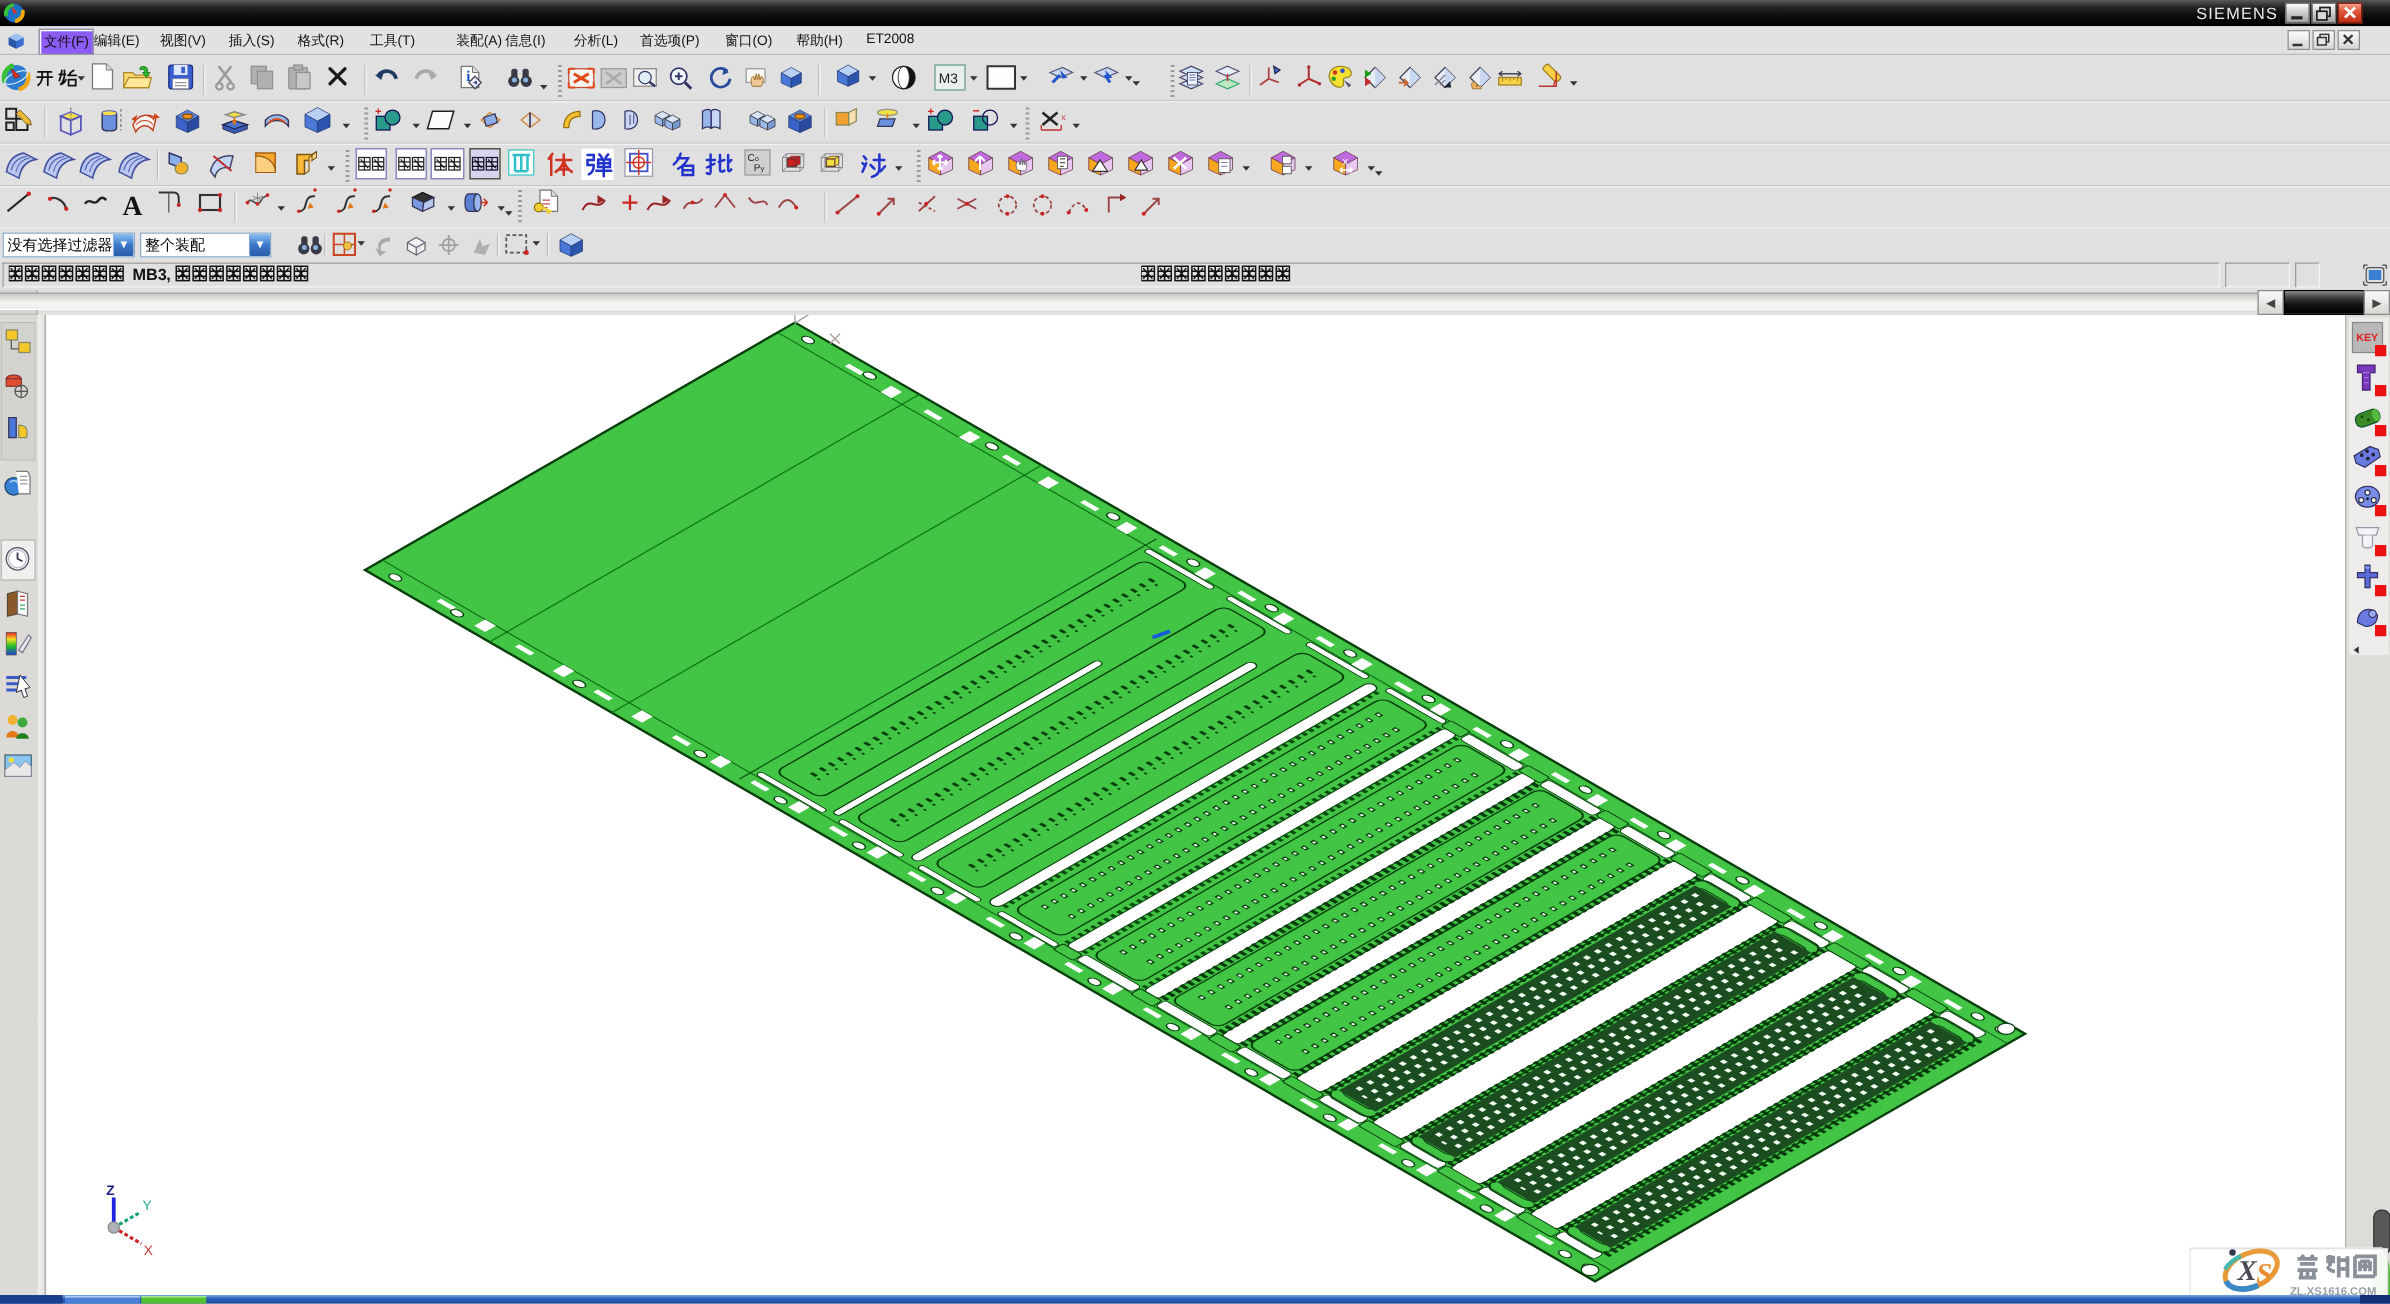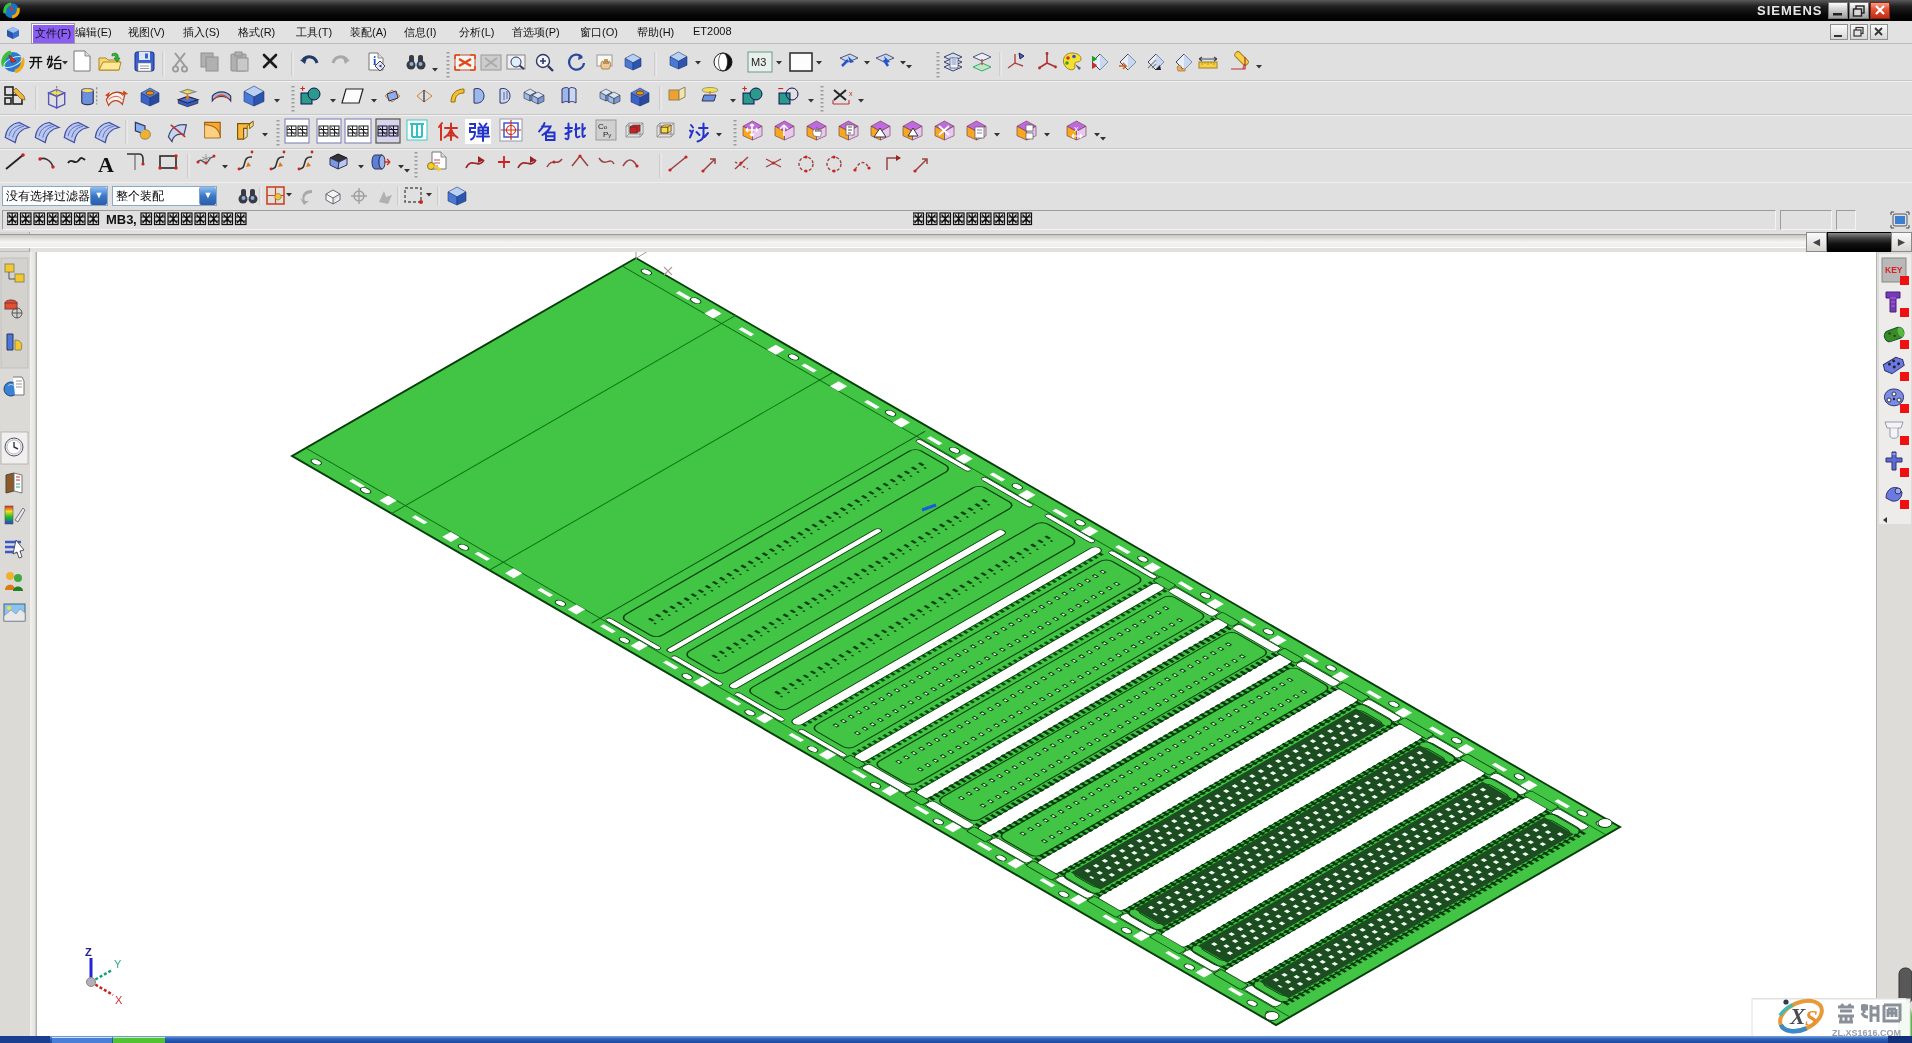--- a/index.html
+++ b/index.html
@@ -1,20 +1,20 @@
 <!DOCTYPE html>
 <html><head><meta charset="utf-8"><style>
 *{margin:0;padding:0;box-sizing:border-box}
 html,body{width:1912px;height:1043px;overflow:hidden;font-family:"Liberation Sans",sans-serif;background:#e0e0e0}
 #root{position:relative;width:1912px;height:1043px}
 .abs{position:absolute}
 
 #title{left:0;top:0;width:1912px;height:21px;background:linear-gradient(180deg,#5a5a5a 0,#232323 28%,#070707 70%,#000 100%);color:#fff;font-size:13px}
 #title .txt{position:absolute;left:24px;top:3px;white-space:nowrap}
-#siemens{position:absolute;left:1757px;top:3px;font-weight:bold;font-size:13px;letter-spacing:1px;color:#e8e8e8}
+#siemens{position:absolute;left:1757px;top:3px;font-weight:normal;font-size:13px;letter-spacing:1px;color:#e8e8e8}
 .wbtn{position:absolute;top:2px;width:20px;height:17px;border:1px solid #777;background:linear-gradient(180deg,#fdfdfd,#cfcfcf 45%,#9f9f9f);color:#222;font-size:11px;text-align:center;line-height:15px}
 #wclose{background:linear-gradient(180deg,#f4a08c,#e2573a 40%,#c22b10);border-color:#8a2213;color:#fff;font-weight:bold}
 
 #menu{left:0;top:21px;width:1912px;height:23px;background:#e2e2e2;border-bottom:1px solid #bdbdbd;font-size:11px;color:#111}
 .mi{position:absolute;top:4px;white-space:nowrap}
 #mfile{border:1px solid #9a9a9a;background:#8b5cf6;padding:2px 3px;top:2px;box-shadow:inset 1px 1px 0 #fff}
 .cbtn{position:absolute;top:3px;width:18px;height:16px;border:1px solid #8f8f8f;background:linear-gradient(180deg,#fbfbfb,#d6d6d6);color:#333;font-size:9px;text-align:center;line-height:14px}
 
 #tbz{left:0;top:44px;width:1912px;height:138px;background:#e0e0e0}
 .rowline{position:absolute;left:0;width:1912px;height:2px;border-top:1px solid #c6c6c6;border-bottom:1px solid #f2f2f2}
@@ -70,21 +70,21 @@
       <path d="M3 6 L9 3 L15 6 L15 12 L9 15 L3 12 Z" fill="#3a6fd0"></path>
       <path d="M3 6 L9 9 L15 6 L9 3 Z" fill="#9cc0f0"></path>
       <path d="M9 9 L9 15 L3 12 L3 6 Z" fill="#2c55a8"></path>
     </svg>
     <div class="mi" id="mfile" style="left:31px">文件(F)</div>
     <div class="mi" style="left:75px">编辑(E)</div>
     <div class="mi" style="left:128px">视图(V)</div>
     <div class="mi" style="left:183px">插入(S)</div>
     <div class="mi" style="left:238px">格式(R)</div>
     <div class="mi" style="left:296px">工具(T)</div>
-    <div class="mi" style="left:350px">装配(A)</div>
+    <div class="mi" style="left:365px">装配(A)</div>
     <div class="mi" style="left:404px">信息(I)</div>
     <div class="mi" style="left:459px">分析(L)</div>
     <div class="mi" style="left:512px">首选项(P)</div>
     <div class="mi" style="left:580px">窗口(O)</div>
     <div class="mi" style="left:637px">帮助(H)</div>
     <div class="mi" style="left:693px">ET2008</div>
     <div class="cbtn" style="right:64px"><svg width="16" height="14">
           <rect x="3" y="10" width="8" height="2" fill="#333"></rect>
         </svg></div>
     <div class="cbtn" style="right:44px"><svg width="16" height="14">

